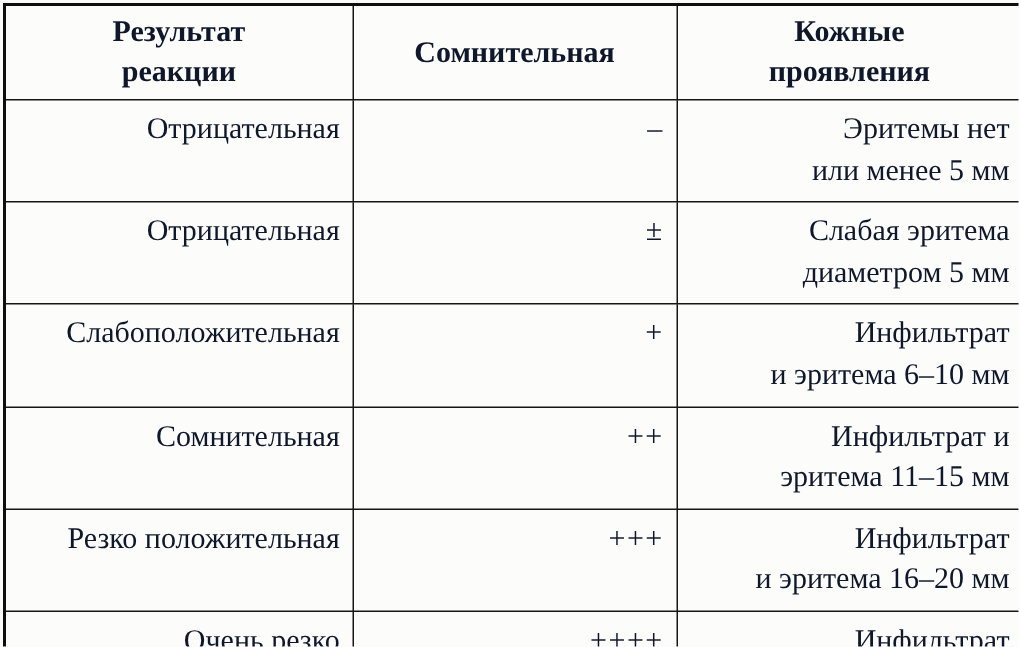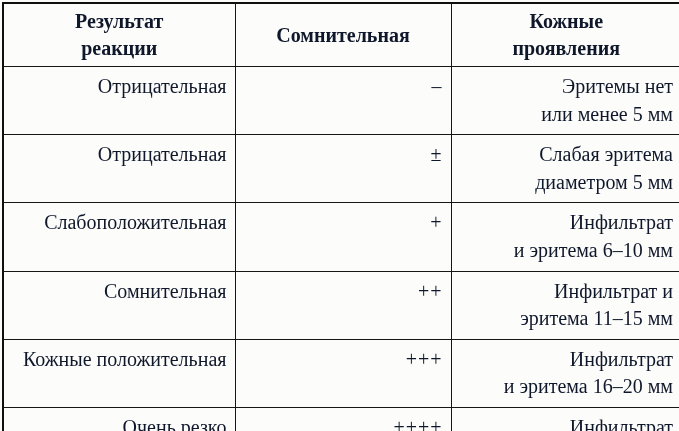--- a/index.html
+++ b/index.html
@@ -99,21 +99,21 @@
         <td>Инфильтрат
 и эритема 6–10 мм</td>
       </tr>
       <tr class="body-row">
         <td>Сомнительная</td>
         <td class="symbol-cell">++</td>
         <td>Инфильтрат и
 эритема 11–15 мм</td>
       </tr>
       <tr class="body-row">
-        <td>Кожные положительная</td>
+        <td>Резко положительная</td>
         <td class="symbol-cell">+++</td>
         <td>Инфильтрат
 и эритема 16–20 мм</td>
       </tr>
       <tr class="body-row body-row-last">
         <td>Очень резко
 положительная</td>
         <td class="symbol-cell">++++</td>
         <td>Инфильтрат
 и эритема более

